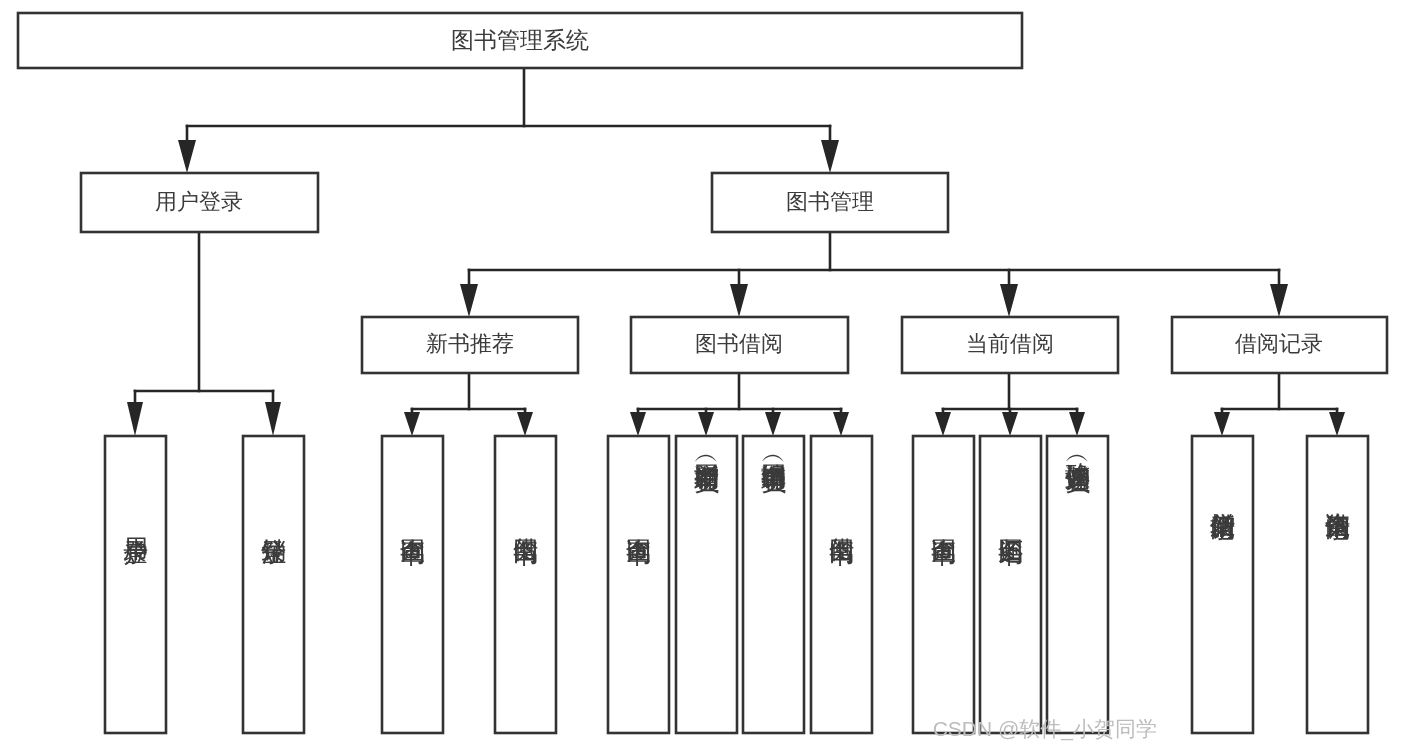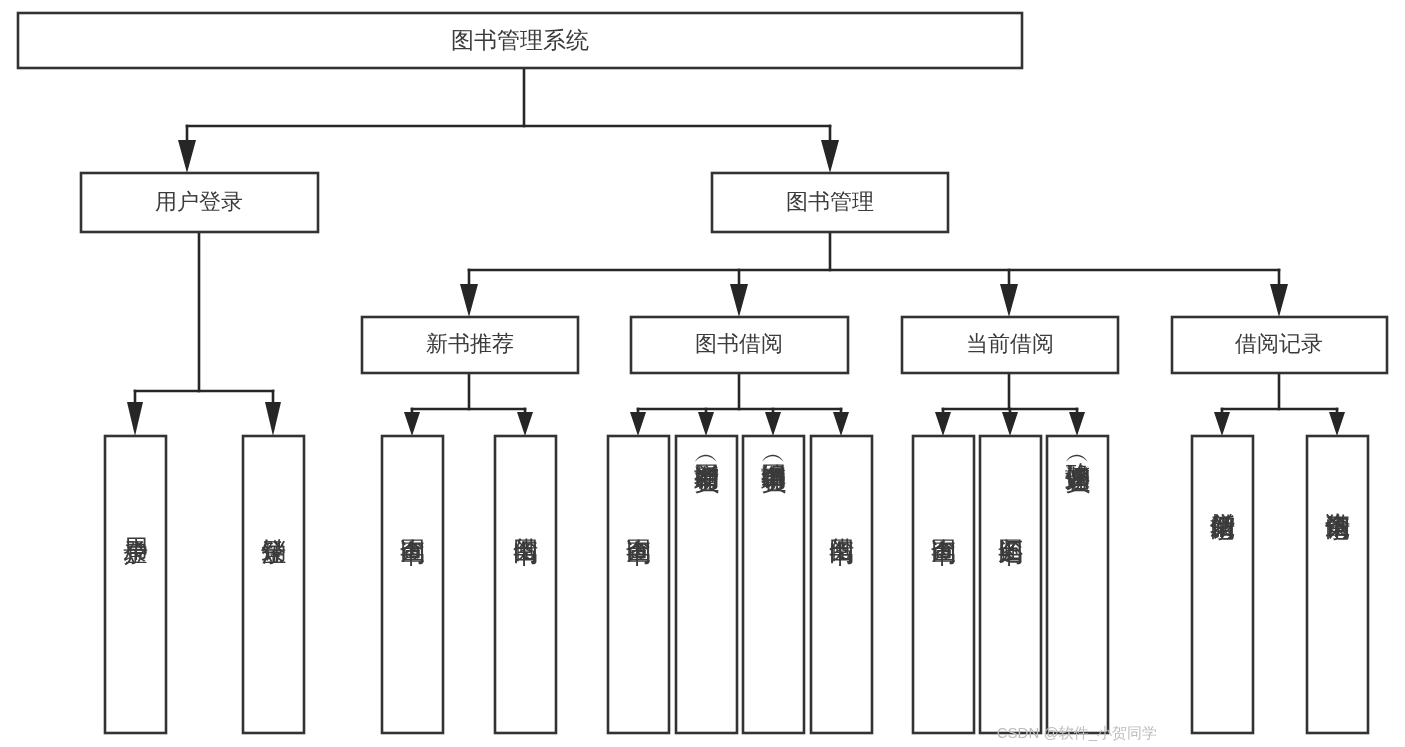--- a/index.html
+++ b/index.html
@@ -64,21 +64,21 @@
     white-space: nowrap;
     transform: translateX(-50%);
     pointer-events: none;
     user-select: none;
   }
   .watermark {
     position: absolute;
     right: 6px;
     bottom: 4px;
     font-family: "Liberation Sans", "DejaVu Sans", sans-serif;
-    font-size: 15px;
+    font-size: 21px;
     color: #bdbdbd;
     white-space: nowrap;
     user-select: none;
   }
 </style>
 </head>
 <body>
 
 <div id="diagram-root">
 

